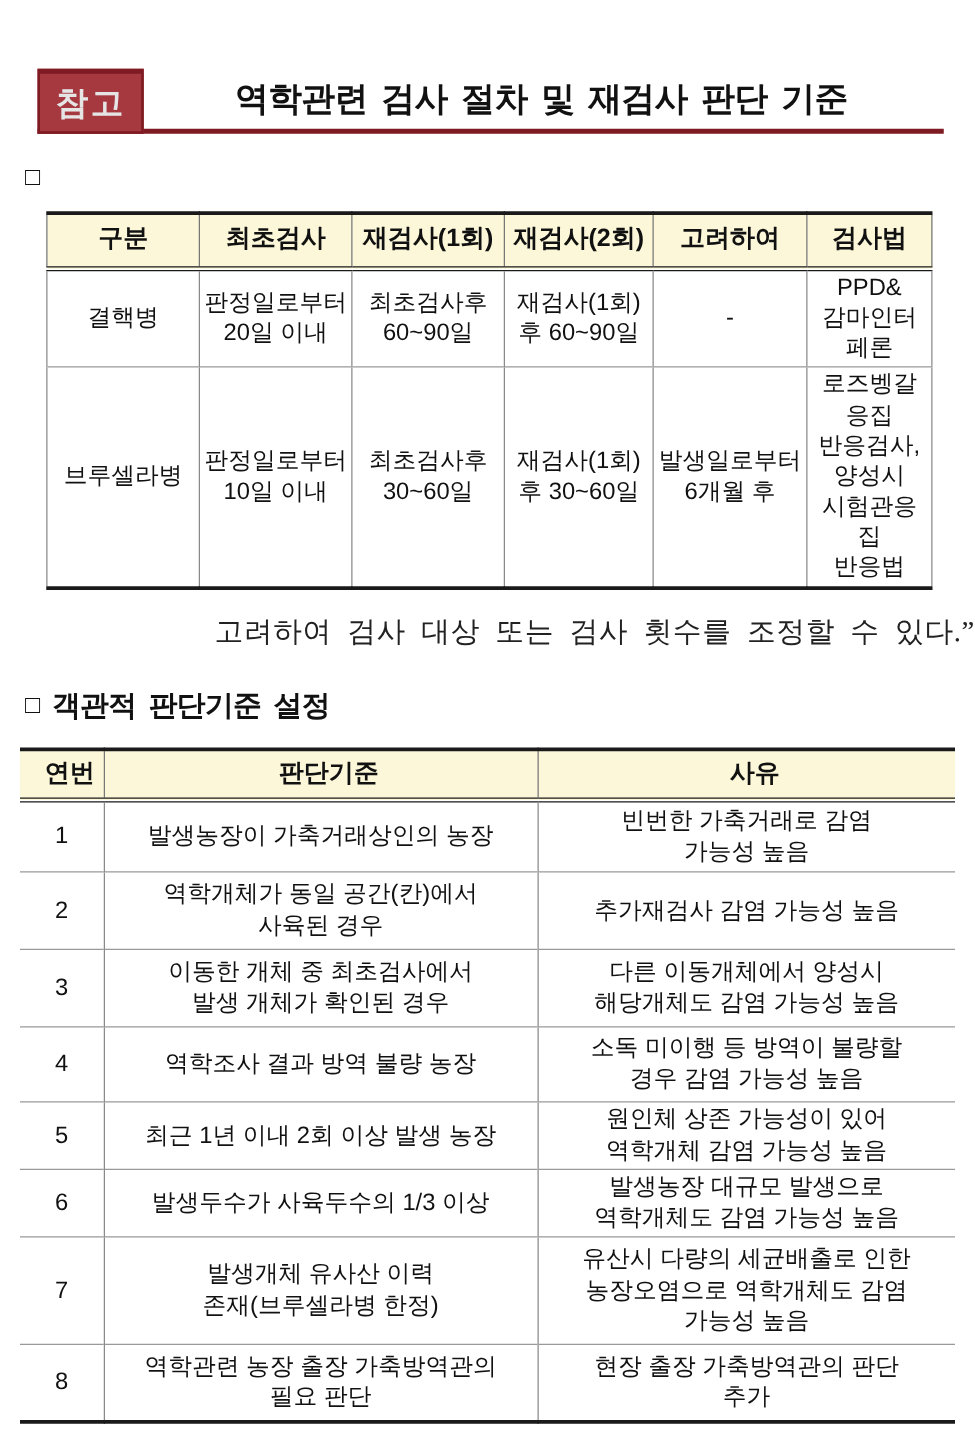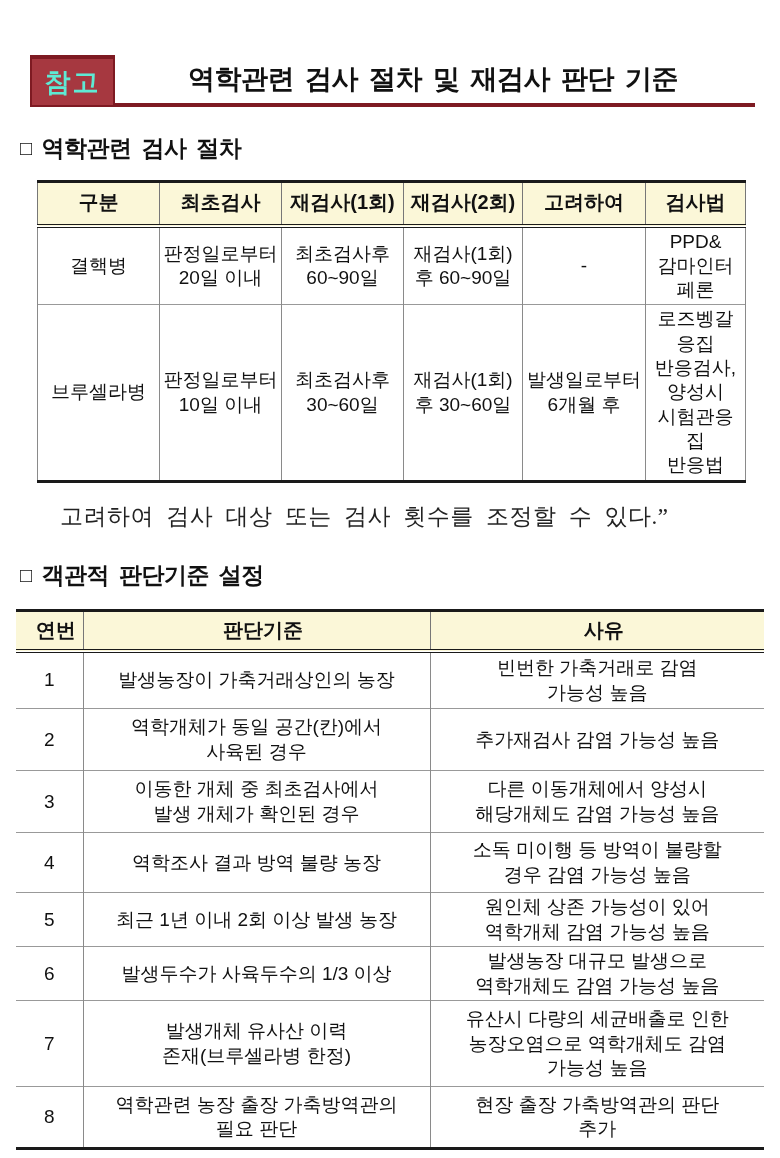--- a/index.html
+++ b/index.html
@@ -24,21 +24,21 @@
     width: 725px; height: 4px;
     background: #7E1A22;
   }
   .ref-badge {
     position: absolute;
     left: 0; top: 0;
     width: 85px; height: 52px;
     background: #A63840;
     border: 2px solid #7E1A22;
     border-top-width: 4px;
-    color: #5eead4;
+    color: #e5e5e5;
     font-size: 26px;
     font-weight: 800;
     display: flex;
     align-items: center;
     justify-content: center;
     letter-spacing: 2px;
     z-index: 2;
   }
   .page-title {
     position: absolute;
@@ -123,36 +123,35 @@
   
   .quote-note {
     margin: 16px 0 0 26px;
     font-family: "Liberation Serif", "DejaVu Serif", serif;
     font-size: 23px;
     letter-spacing: 0.5px;
     word-spacing: 6px;
     line-height: 1.55;
     color: #222;
   }
-  .quote-note .line2 { padding-left: 34px; }
+  .quote-note .line2 { padding-left: 34px; text-align: right; }
 </style>
 </head>
 <body>
 
 <div>
 
   <div class="header-row">
     <div class="title-underline"></div>
     <div class="ref-badge">참고</div>
     <div class="page-title">역학관련 검사 절차 및 재검사 판단 기준</div>
   </div>
 
   <div class="section-heading">
     <span class="bullet">□</span>
-    <span>역학관련 검사 절차</span>
   </div>
 
   <table class="inspection-table">
     <colgroup>
       <col style="width:122px">
         <col style="width:122px">
         <col style="width:122px">
       <col style="width:119px">
         <col style="width:123px">
         <col style="width:100px">

